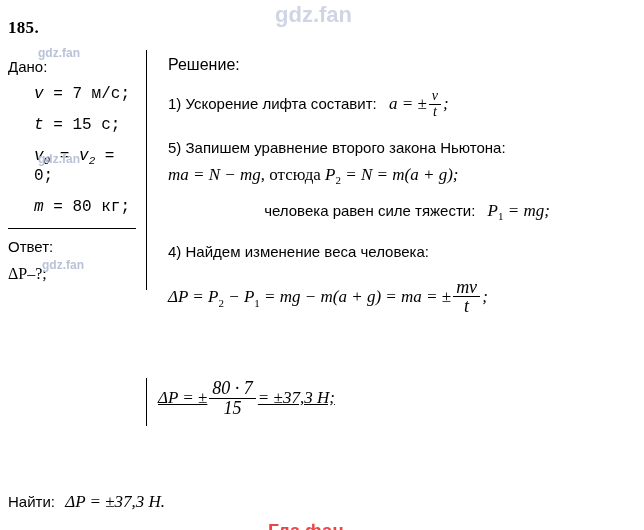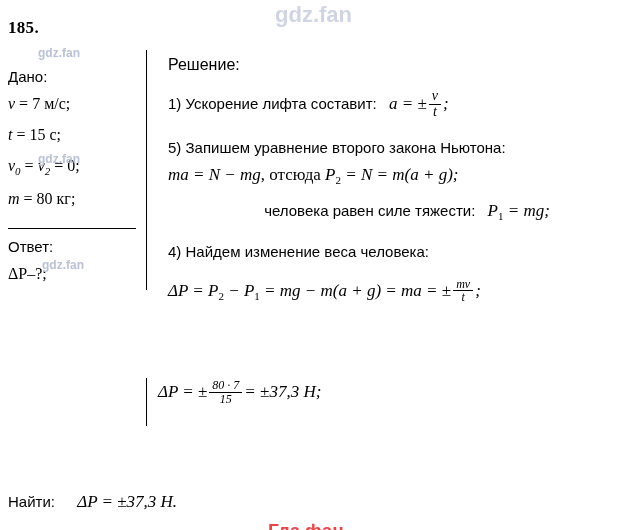--- a/index.html
+++ b/index.html
@@ -29,32 +29,33 @@
     font-family: Liberation Serif, serif;
     font-weight: bold;
     font-size: 17px;
     letter-spacing: 0.3px;
   }
 
   
   .given {
     position: absolute;
     left: 8px;
-    top: 68px;
+    top: 58px;
     width: 132px;
   }
   .given-title, .find-title {
     font-family: "Liberation Sans", sans-serif;
     font-size: 15px;
     margin-bottom: 10px;
   }
   .given-line {
     font-size: 16px;
     margin-bottom: 13px;
-    font-family: Liberation Serif, serif;
+    font-family: Liberation Mono, monospace;
+    margin-left: 26px;
   }
   .find {
     position: absolute;
     left: 8px;
     top: 238px;
     width: 132px;
   }
   .find-line {
     font-size: 16px;
     margin-top: 2px;
@@ -120,33 +121,34 @@
     vertical-align: middle;
     text-align: center;
     font-size: 14px;
     line-height: 1.05;
     margin: 0 2px;
     position: relative;
     top: -1px;
   }
   .frac .num { display: block; padding: 0 3px; }
   .frac .den { display: block; border-top: 1px solid #000; padding: 0 3px; }
-  .frac.big { font-size: 12px; }
+  .frac.big { font-size: 18px; }
 
   .sub { font-size: 11px; vertical-align: sub; font-style: italic; }
   .subn { font-size: 11px; vertical-align: sub; font-style: normal; }
 
   
   .lasteq {
     position: absolute;
     left: 158px;
     top: 380px;
     font-family: "Liberation Serif", serif;
     font-style: italic;
     font-size: 17px;
+    text-decoration: underline;
   }
 
   
   .answer {
     position: absolute;
     left: 8px;
     top: 492px;
     font-family: "Liberation Sans", sans-serif;
     font-size: 15px;
   }
@@ -259,21 +261,21 @@
       <span>ΔP = P</span><span class="subn">2</span><span> − P</span><span class="subn">1</span><span> = mg − m(a + g) = ma = ±</span><span class="frac big"><span class="num">mv</span><span class="den">t</span></span><span>;</span>
     </div>
   </div>
 
   <div class="lasteq">
     <span>ΔP = ±</span><span class="frac big"><span class="num">80 · 7</span><span class="den">15</span></span><span>= ±37,3 Н;</span>
   </div>
 
   <div class="answer">
     <span>Найти:</span>
-    <span class="eq" style="margin-left:18px;">ΔP = ±37,3 Н.</span>
+    <span class="eq" style="margin-left:6px;">ΔP = ±37,3 Н.</span>
   </div>
 
   <div class="wm-big-solid" style="left:315px; top:56px;">gdz.fan</div>
   <div class="wm-big-solid" style="left:380px; top:360px;">gdz.fan</div>
   <div class="wm-big-solid" style="left:56px; top:438px; color:#ffffff;">gdz.fan</div>
 
   <div class="wm-footer">Гдз.фан</div>
 
 </div>
 

